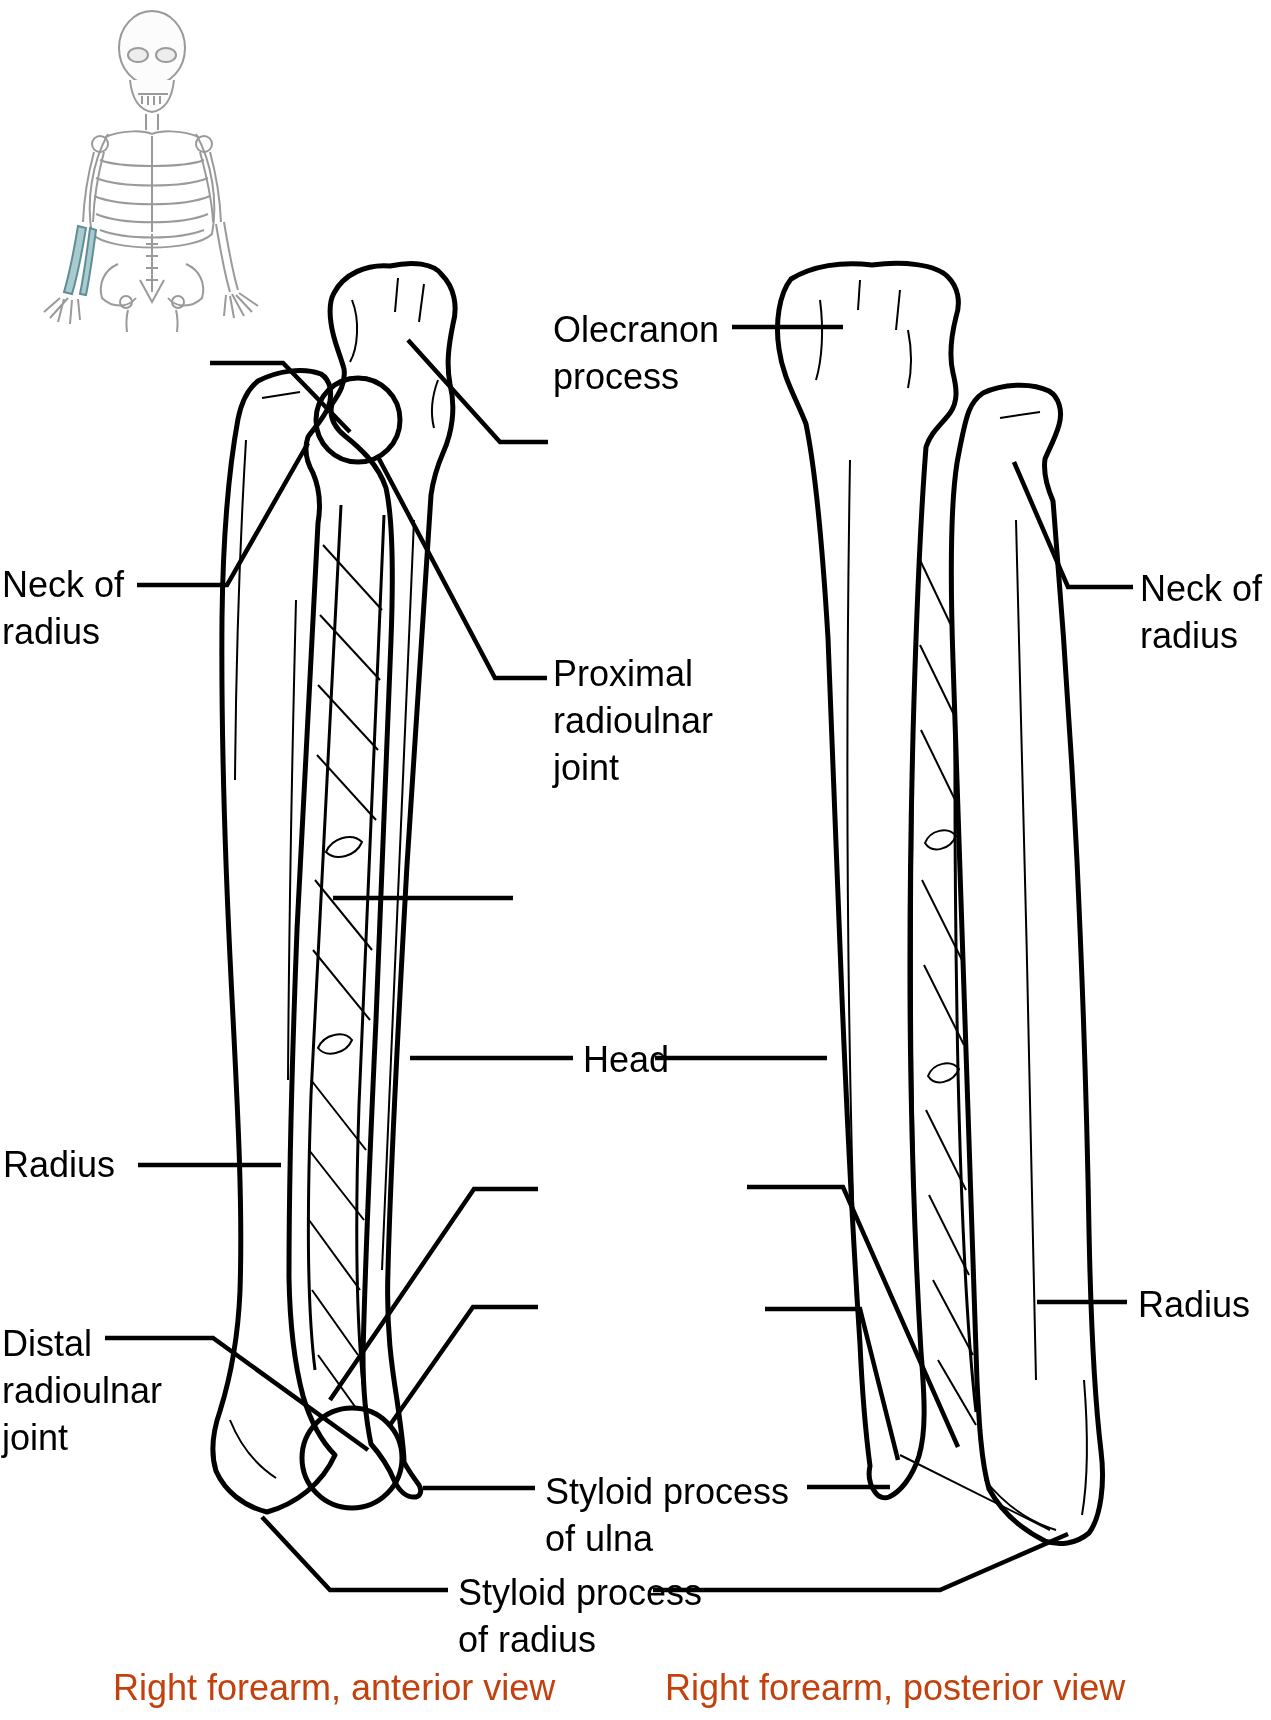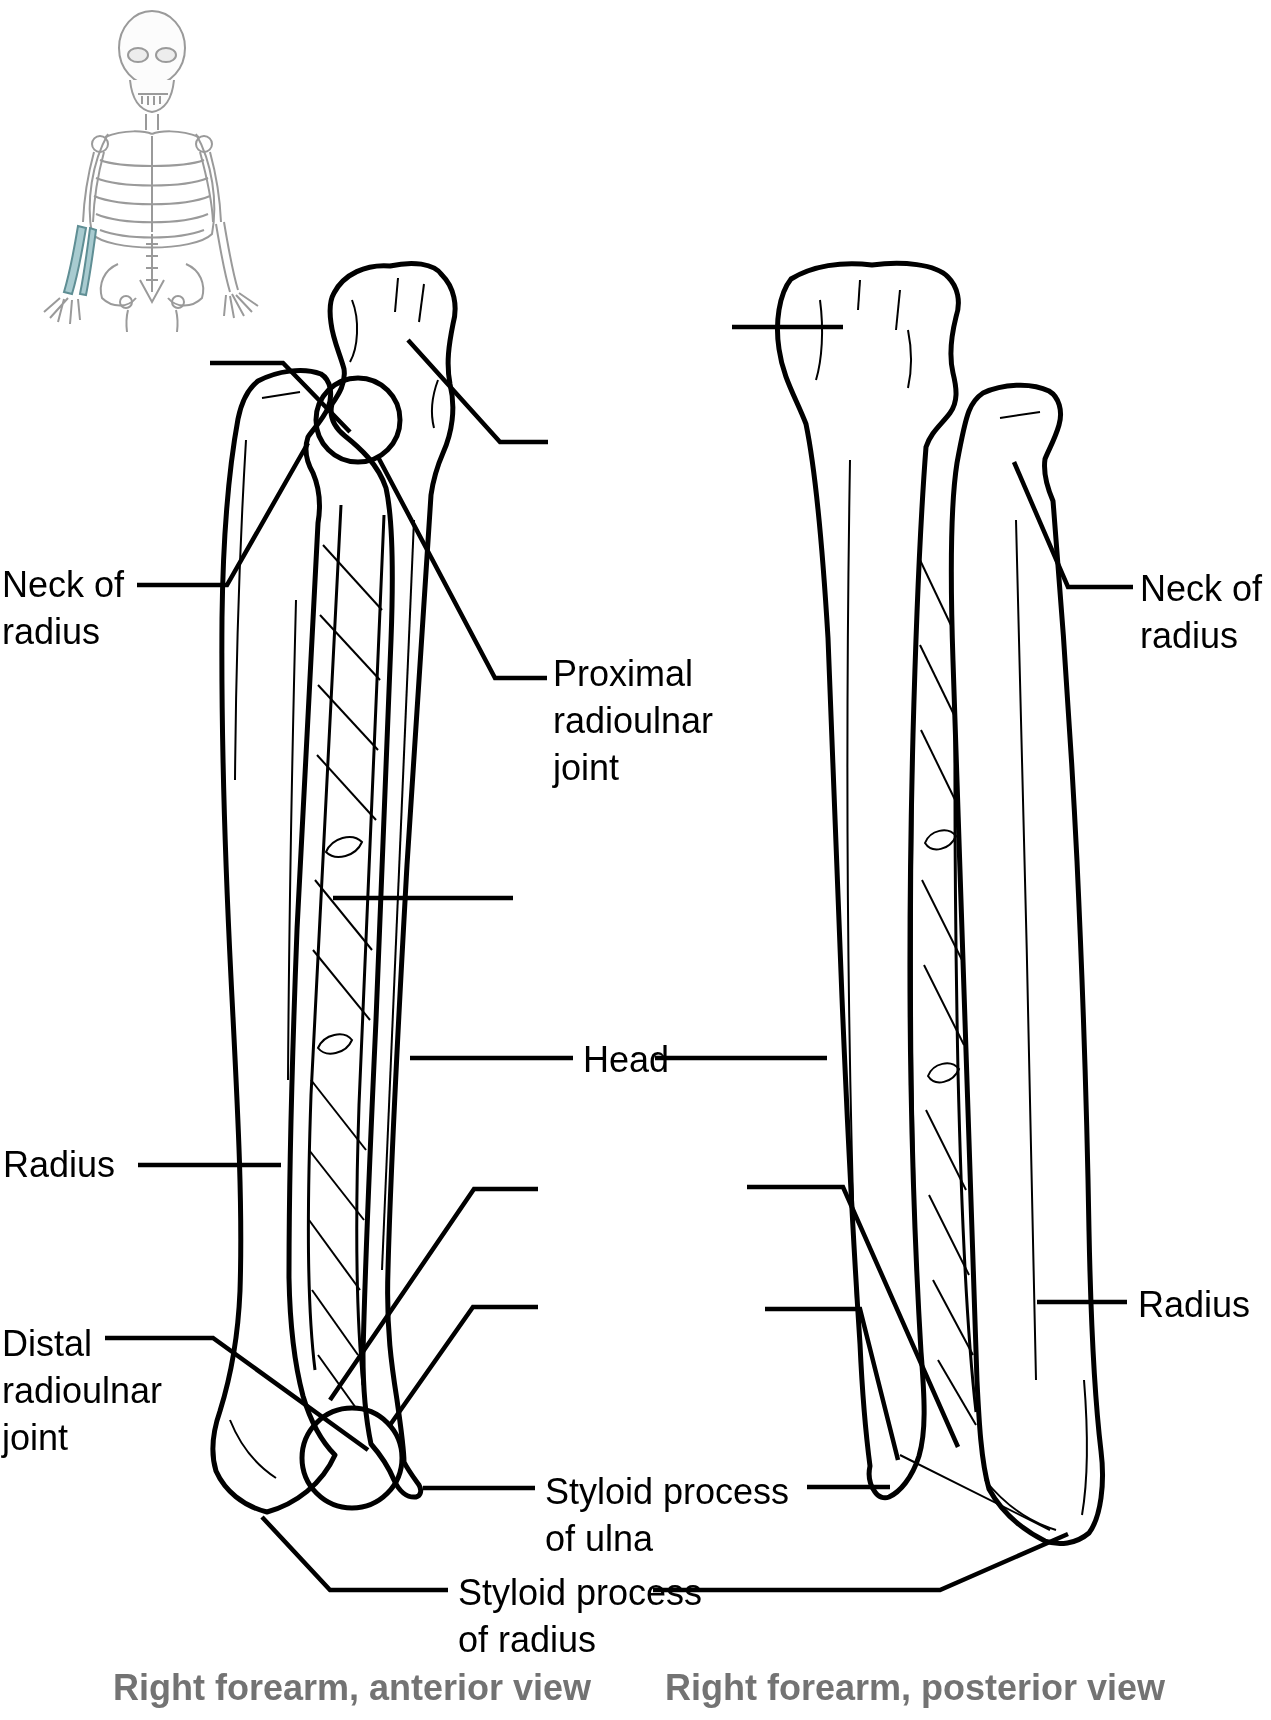--- a/index.html
+++ b/index.html
@@ -1,20 +1,20 @@
 <!DOCTYPE html>
 <html><head>
 <meta charset="utf-8">
 <style>
   html,body{margin:0;padding:0;background:#ffffff;}
   .stage{position:relative;width:1271px;height:1720px;background:#ffffff;overflow:hidden;
          font-family:"Liberation Sans", sans-serif;color:#000;}
   .stage svg{position:absolute;left:0;top:0;}
   .lbl{position:absolute;font-size:36px;line-height:47px;white-space:pre-line;color:#000;}
-  .cap{position:absolute;font-size:36px;line-height:44px;white-space:nowrap;color:#737373;font-weight:bold;}
+  .cap{position:absolute;font-size:36px;line-height:44px;white-space:nowrap;color:#c2410c;}
 </style>
 </head>
 <body>
 
 <div class="stage">
 
 <svg width="1271" height="1720" viewBox="0 0 1271 1720">
 
   <g fill="none" stroke-width="2" stroke="#9a9a9a">
     <ellipse cx="152" cy="48" rx="33" ry="37" fill="#fcfcfc"></ellipse>
@@ -188,20 +188,22 @@
     <path d="M807,1487 H890"></path>
     <path d="M448,1590 H330 L262,1517"></path>
     <path d="M653,1590 H940 L1068,1534"></path>
     <path d="M1133,587 H1068 L1014,462"></path>
     <path d="M1127,1302 H1037"></path>
   </g>
 </svg>
 
   <div class="lbl" style="left:2px;top:561px">Neck of
 radius</div>
+  <div class="lbl" style="left:553px;top:306px">Olecranon
+process</div>
   <div class="lbl" style="left:553px;top:650px">Proximal
 radioulnar
 joint</div>
   <div class="lbl" style="left:583px;top:1036px">Head</div>
   <div class="lbl" style="left:3px;top:1141px">Radius</div>
   <div class="lbl" style="left:2px;top:1320px">Distal
 radioulnar
 joint</div>
   <div class="lbl" style="left:545px;top:1468px">Styloid process
 of ulna</div>

